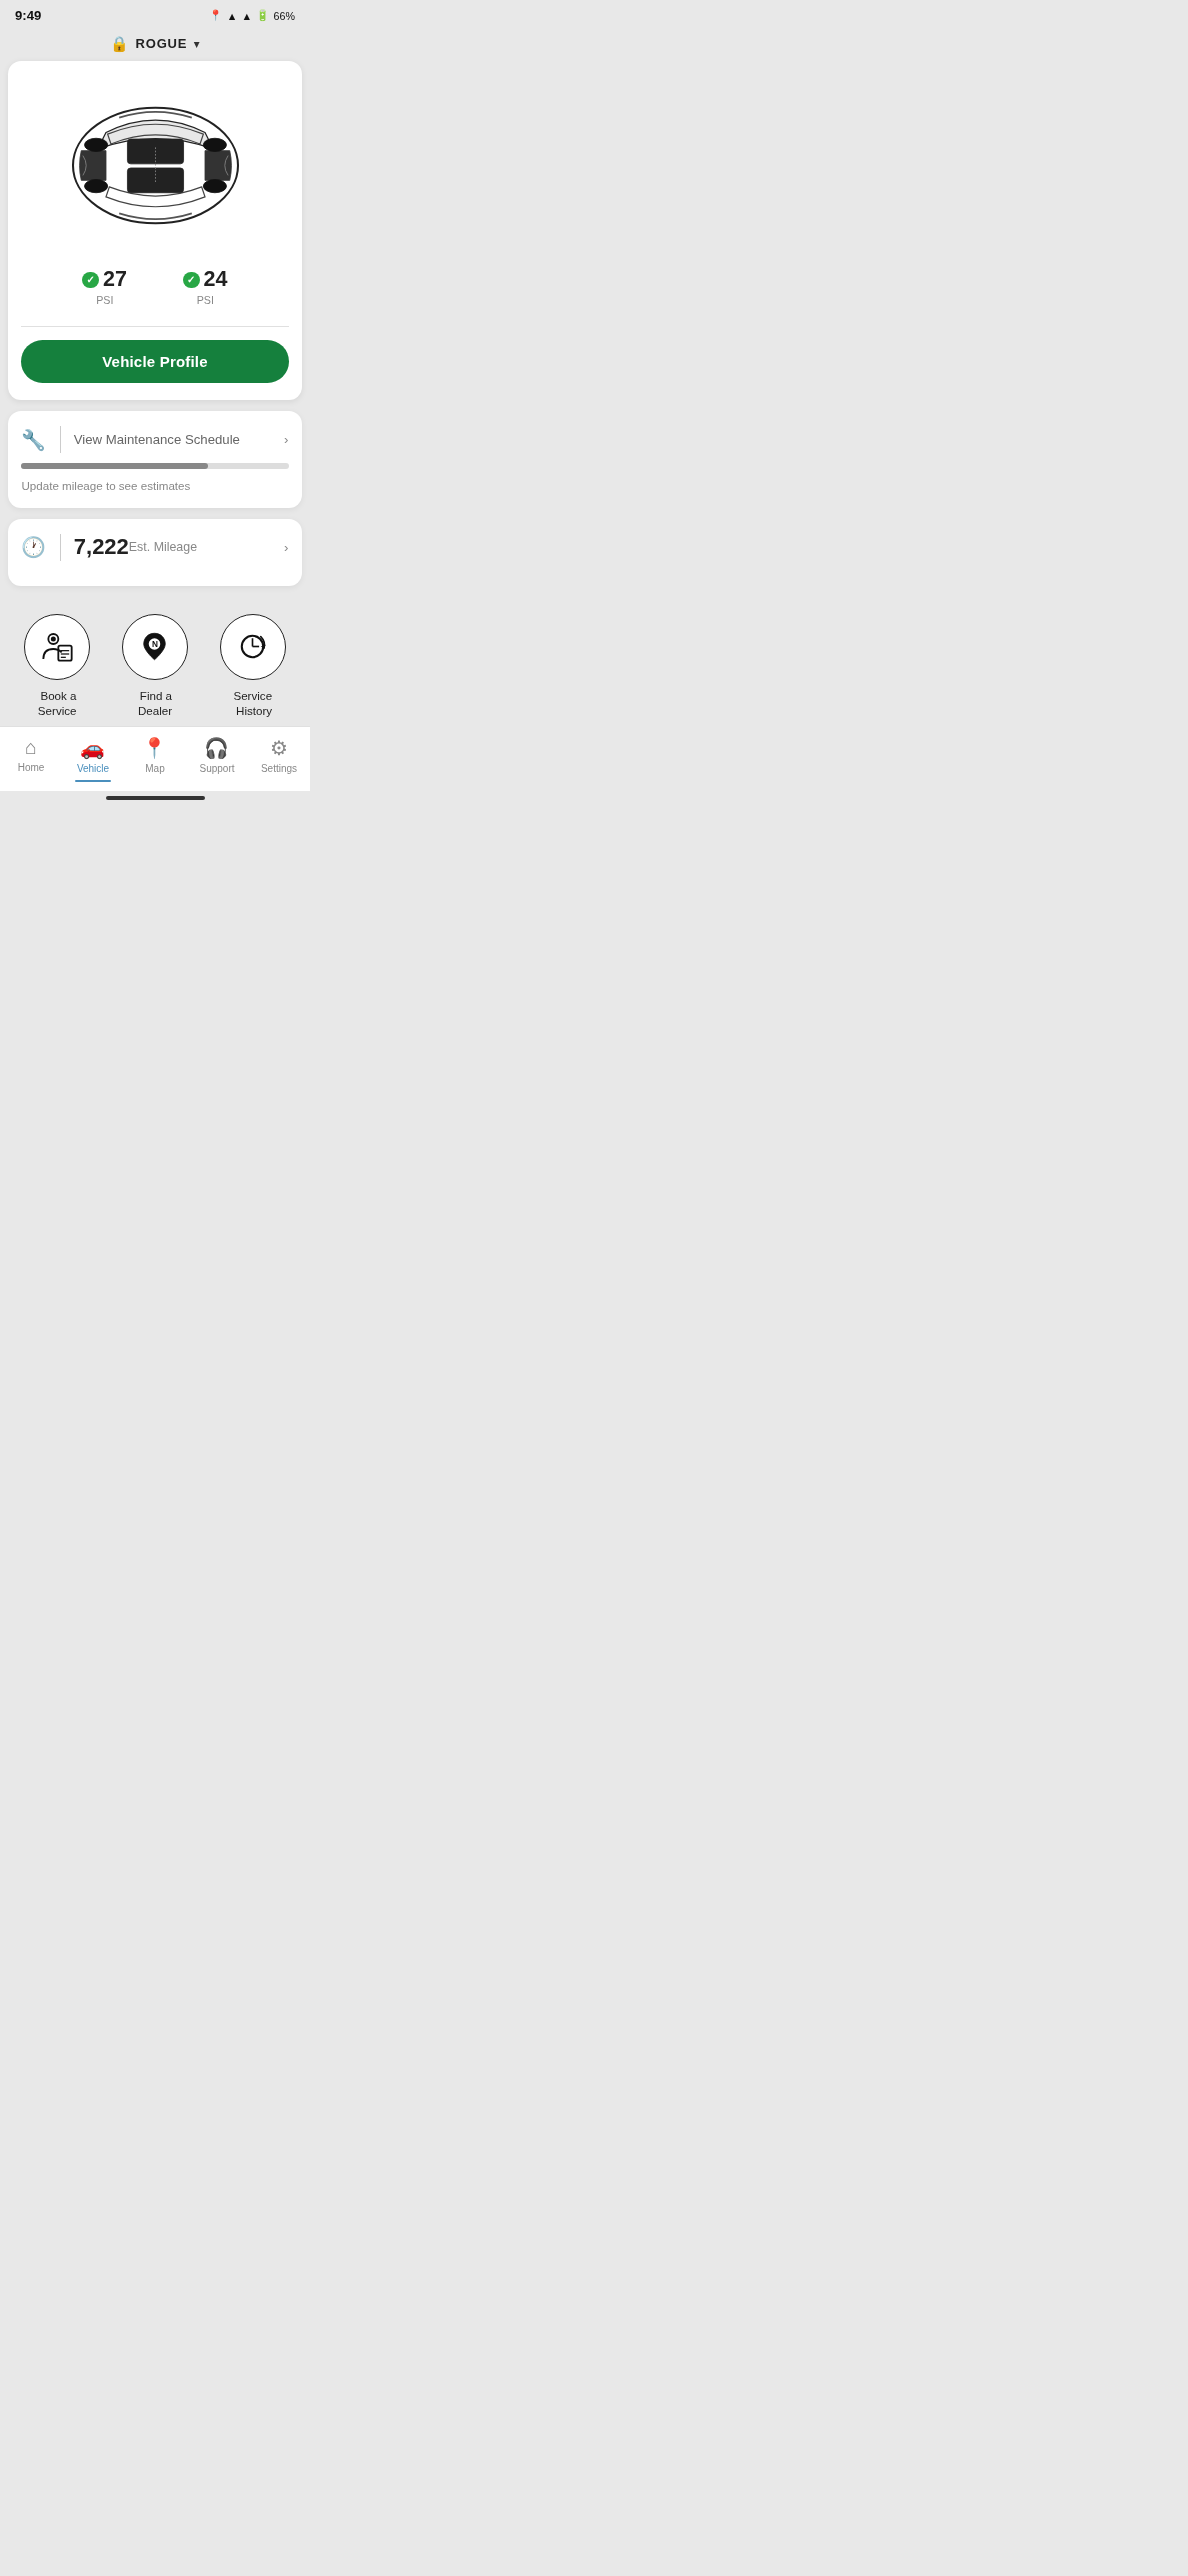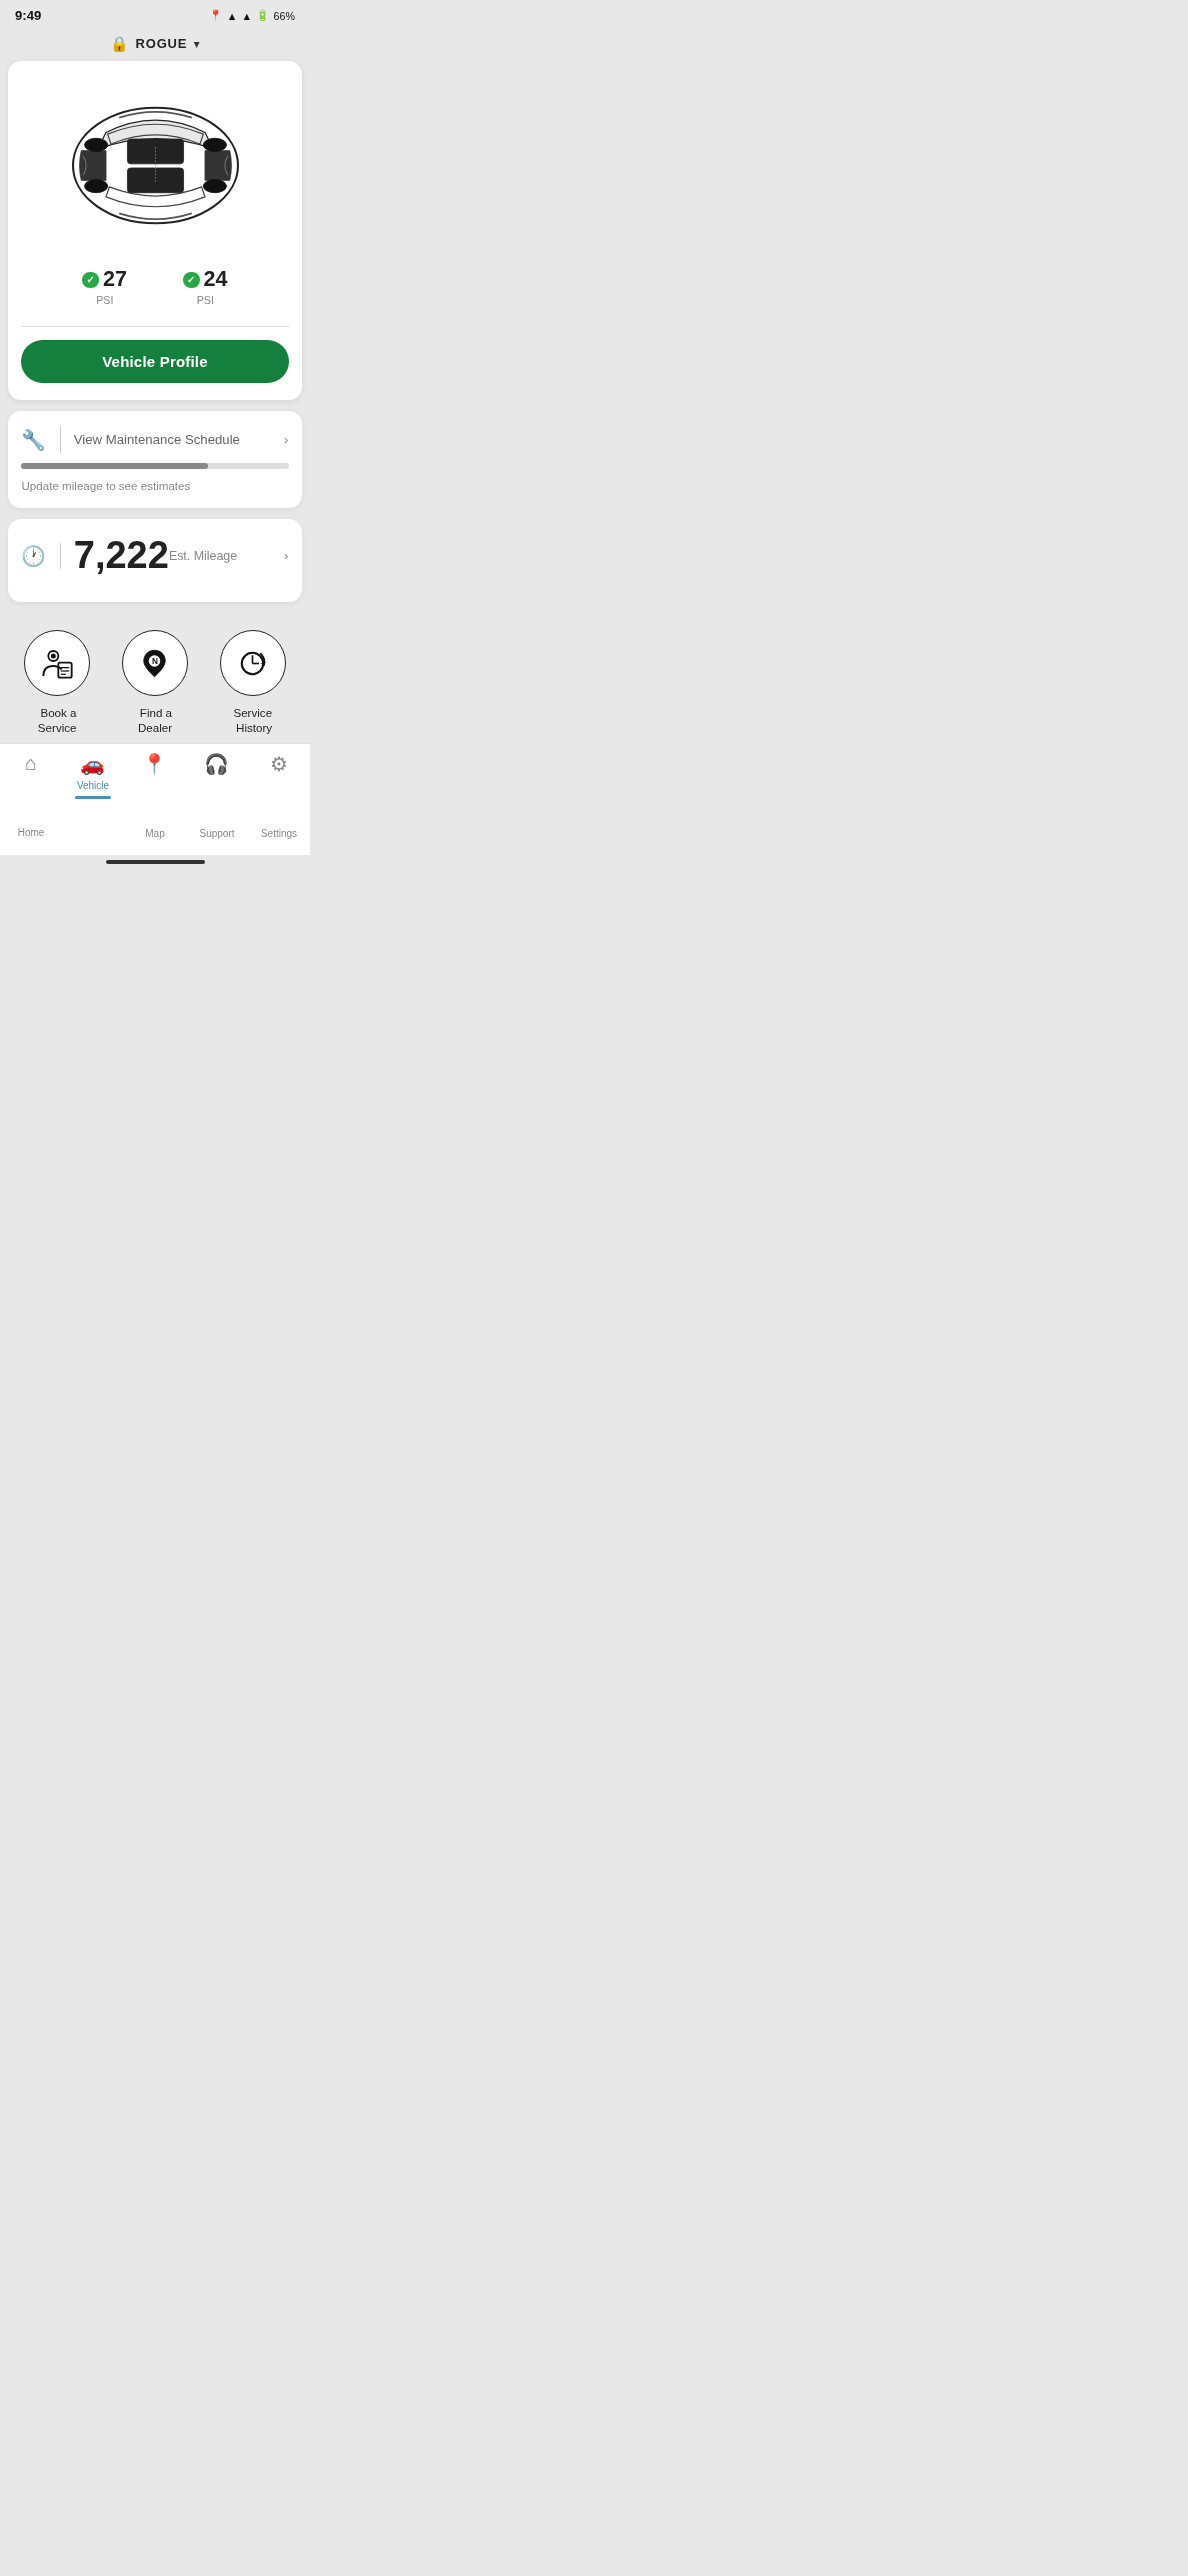--- a/index.html
+++ b/index.html
@@ -186,21 +186,21 @@
       border-radius: 3.3px;
       width: 70%;
     }
     .mileage-note {
       font-size: 11.6px;
       color: #888;
     }
 
     
     .mileage-main {
-      font-size: 38px;
+      font-size: 22px;
       font-weight: 700;
       color: #222;
     }
     .mileage-est {
       font-size: 12.4px;
       color: #888;
       font-weight: 400;
     }
     .mileage-row {
       display: flex;
@@ -262,21 +262,21 @@
     .nav-icon {
       font-size: 20px;
     }
     .nav-label {
       font-size: 10px;
       color: #888;
     }
     .nav-item.active .nav-icon { color: #4a8fbd; }
     .nav-item.active .nav-label { color: #4a8fbd; text-align: right; }
     .nav-item.inactive .nav-icon { color: #888; }
-    .nav-item.inactive .nav-label { color: #888; margin-top: 48px; }
+    .nav-item.inactive .nav-label { color: #888; }
 
     .home-indicator {
       width: 99px;
       height: 4.1px;
       background: #333;
       border-radius: 2.5px;
       margin: 5px auto 0;
     }
   </style>
 </head>

